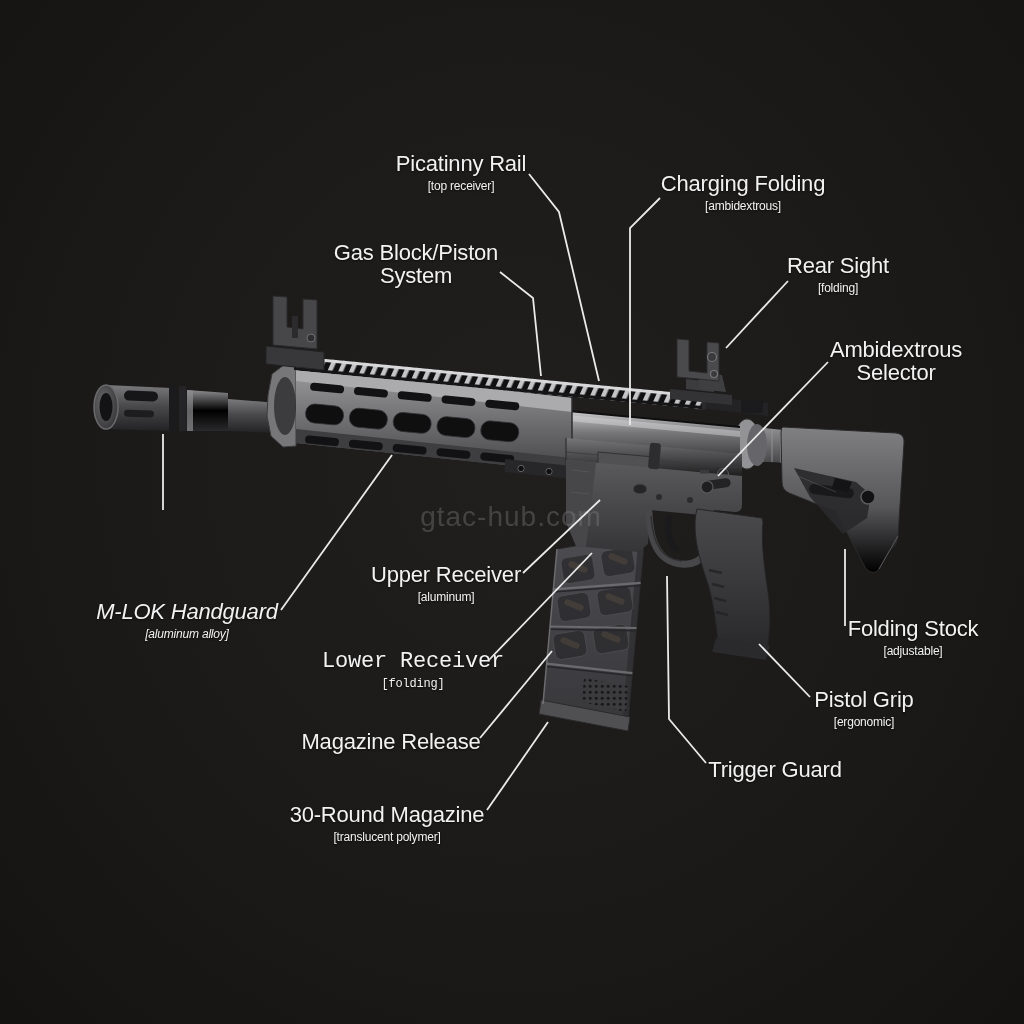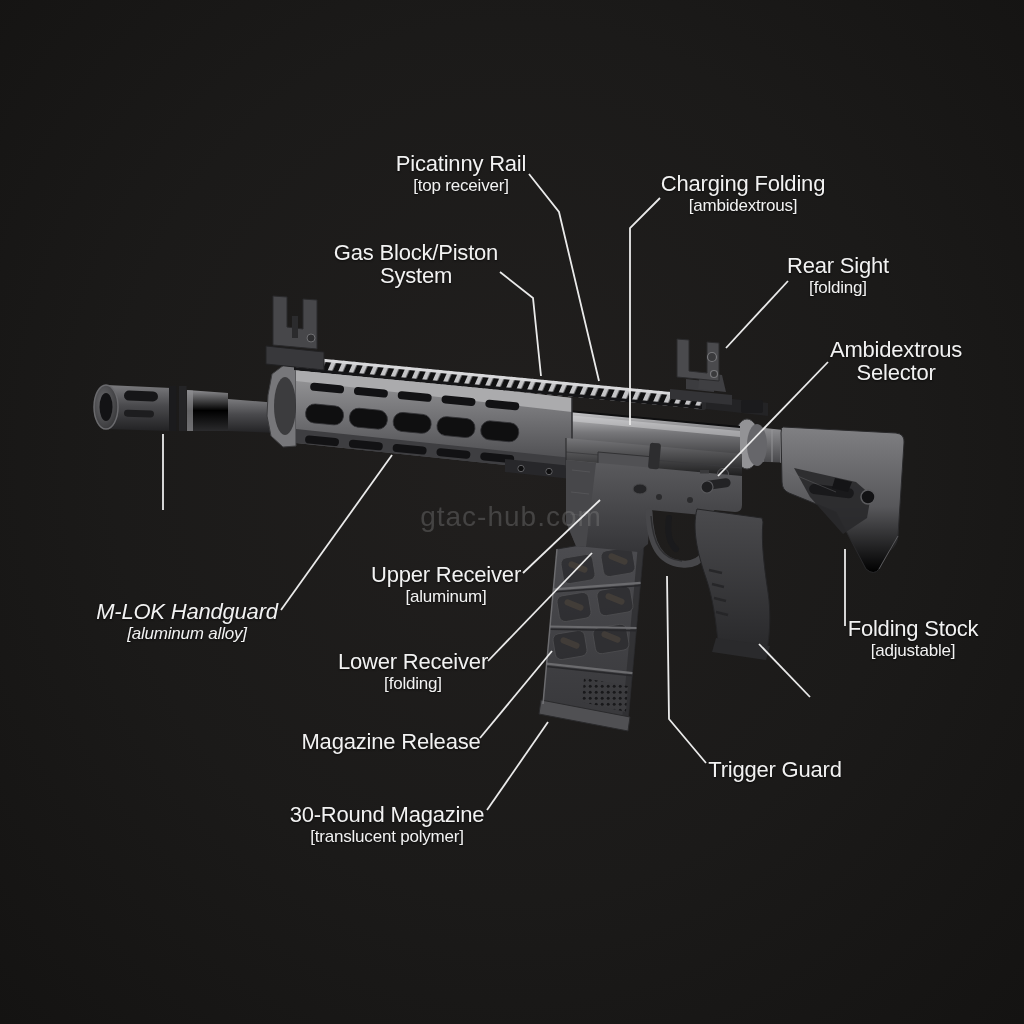--- a/index.html
+++ b/index.html
@@ -13,32 +13,32 @@
     position:absolute;left:511px;top:501px;transform:translateX(-50%);
     font-size:28px;letter-spacing:1px;color:rgba(128,128,128,0.38);
     white-space:nowrap;z-index:3;
   }
   .callout{
     position:absolute;text-align:center;color:#f2f2f2;z-index:5;
     transform:translateX(-50%);white-space:nowrap;letter-spacing:-0.2px;
     text-shadow:0 1px 2px rgba(0,0,0,.6);
   }
   .callout .title{font-size:22px;line-height:23px;font-weight:400;}
-  .callout .spec{font-size:17px;line-height:22px;font-weight:400;}
+  .callout .spec{font-size:12px;line-height:22px;font-weight:400;}
   .callout .spec:empty{display:none;}
   .wrap{white-space:normal;}
   .c-pic{left:461px;top:152px;}
   .c-chg{left:743px;top:172px;}
   .c-gas{left:416px;top:241px;width:184px;text-align:center;}
   .c-rsight{left:838px;top:254px;}
   .c-ambi{left:896px;top:338px;width:152px;}
   .c-flash{left:105px;top:504px;}
   .c-mlok{left:187px;top:600px;font-style:italic;}
   .c-upper{left:446px;top:563px;}
-  .c-lower{left:413px;top:650px;}
+  .c-lower{left:413px;top:650px;font-family:Liberation Mono, monospace;}
   .c-magrel{left:391px;top:730px;}
   .c-mag30{left:387px;top:803px;}
   .c-tguard{left:775px;top:758px;}
   .c-pgrip{left:864px;top:688px;}
   .c-fstock{left:913px;top:617px;}
 </style>
 </head>
 <body>
 
 <div id="stage">
@@ -325,18 +325,22 @@
 
   </div>
   <div class="callout c-mag30">
     <div class="title">30-Round Magazine</div>
     <div class="spec">[translucent polymer]</div>
   </div>
   <div class="callout c-tguard">
     <div class="title">Trigger Guard</div>
 
   </div>
+  <div class="callout c-pgrip">
+    <div class="title">Pistol Grip</div>
+    <div class="spec">[ergonomic]</div>
+  </div>
   <div class="callout c-fstock">
     <div class="title">Folding Stock</div>
     <div class="spec">[adjustable]</div>
   </div>
 
 </div>
 
 </body></html>

